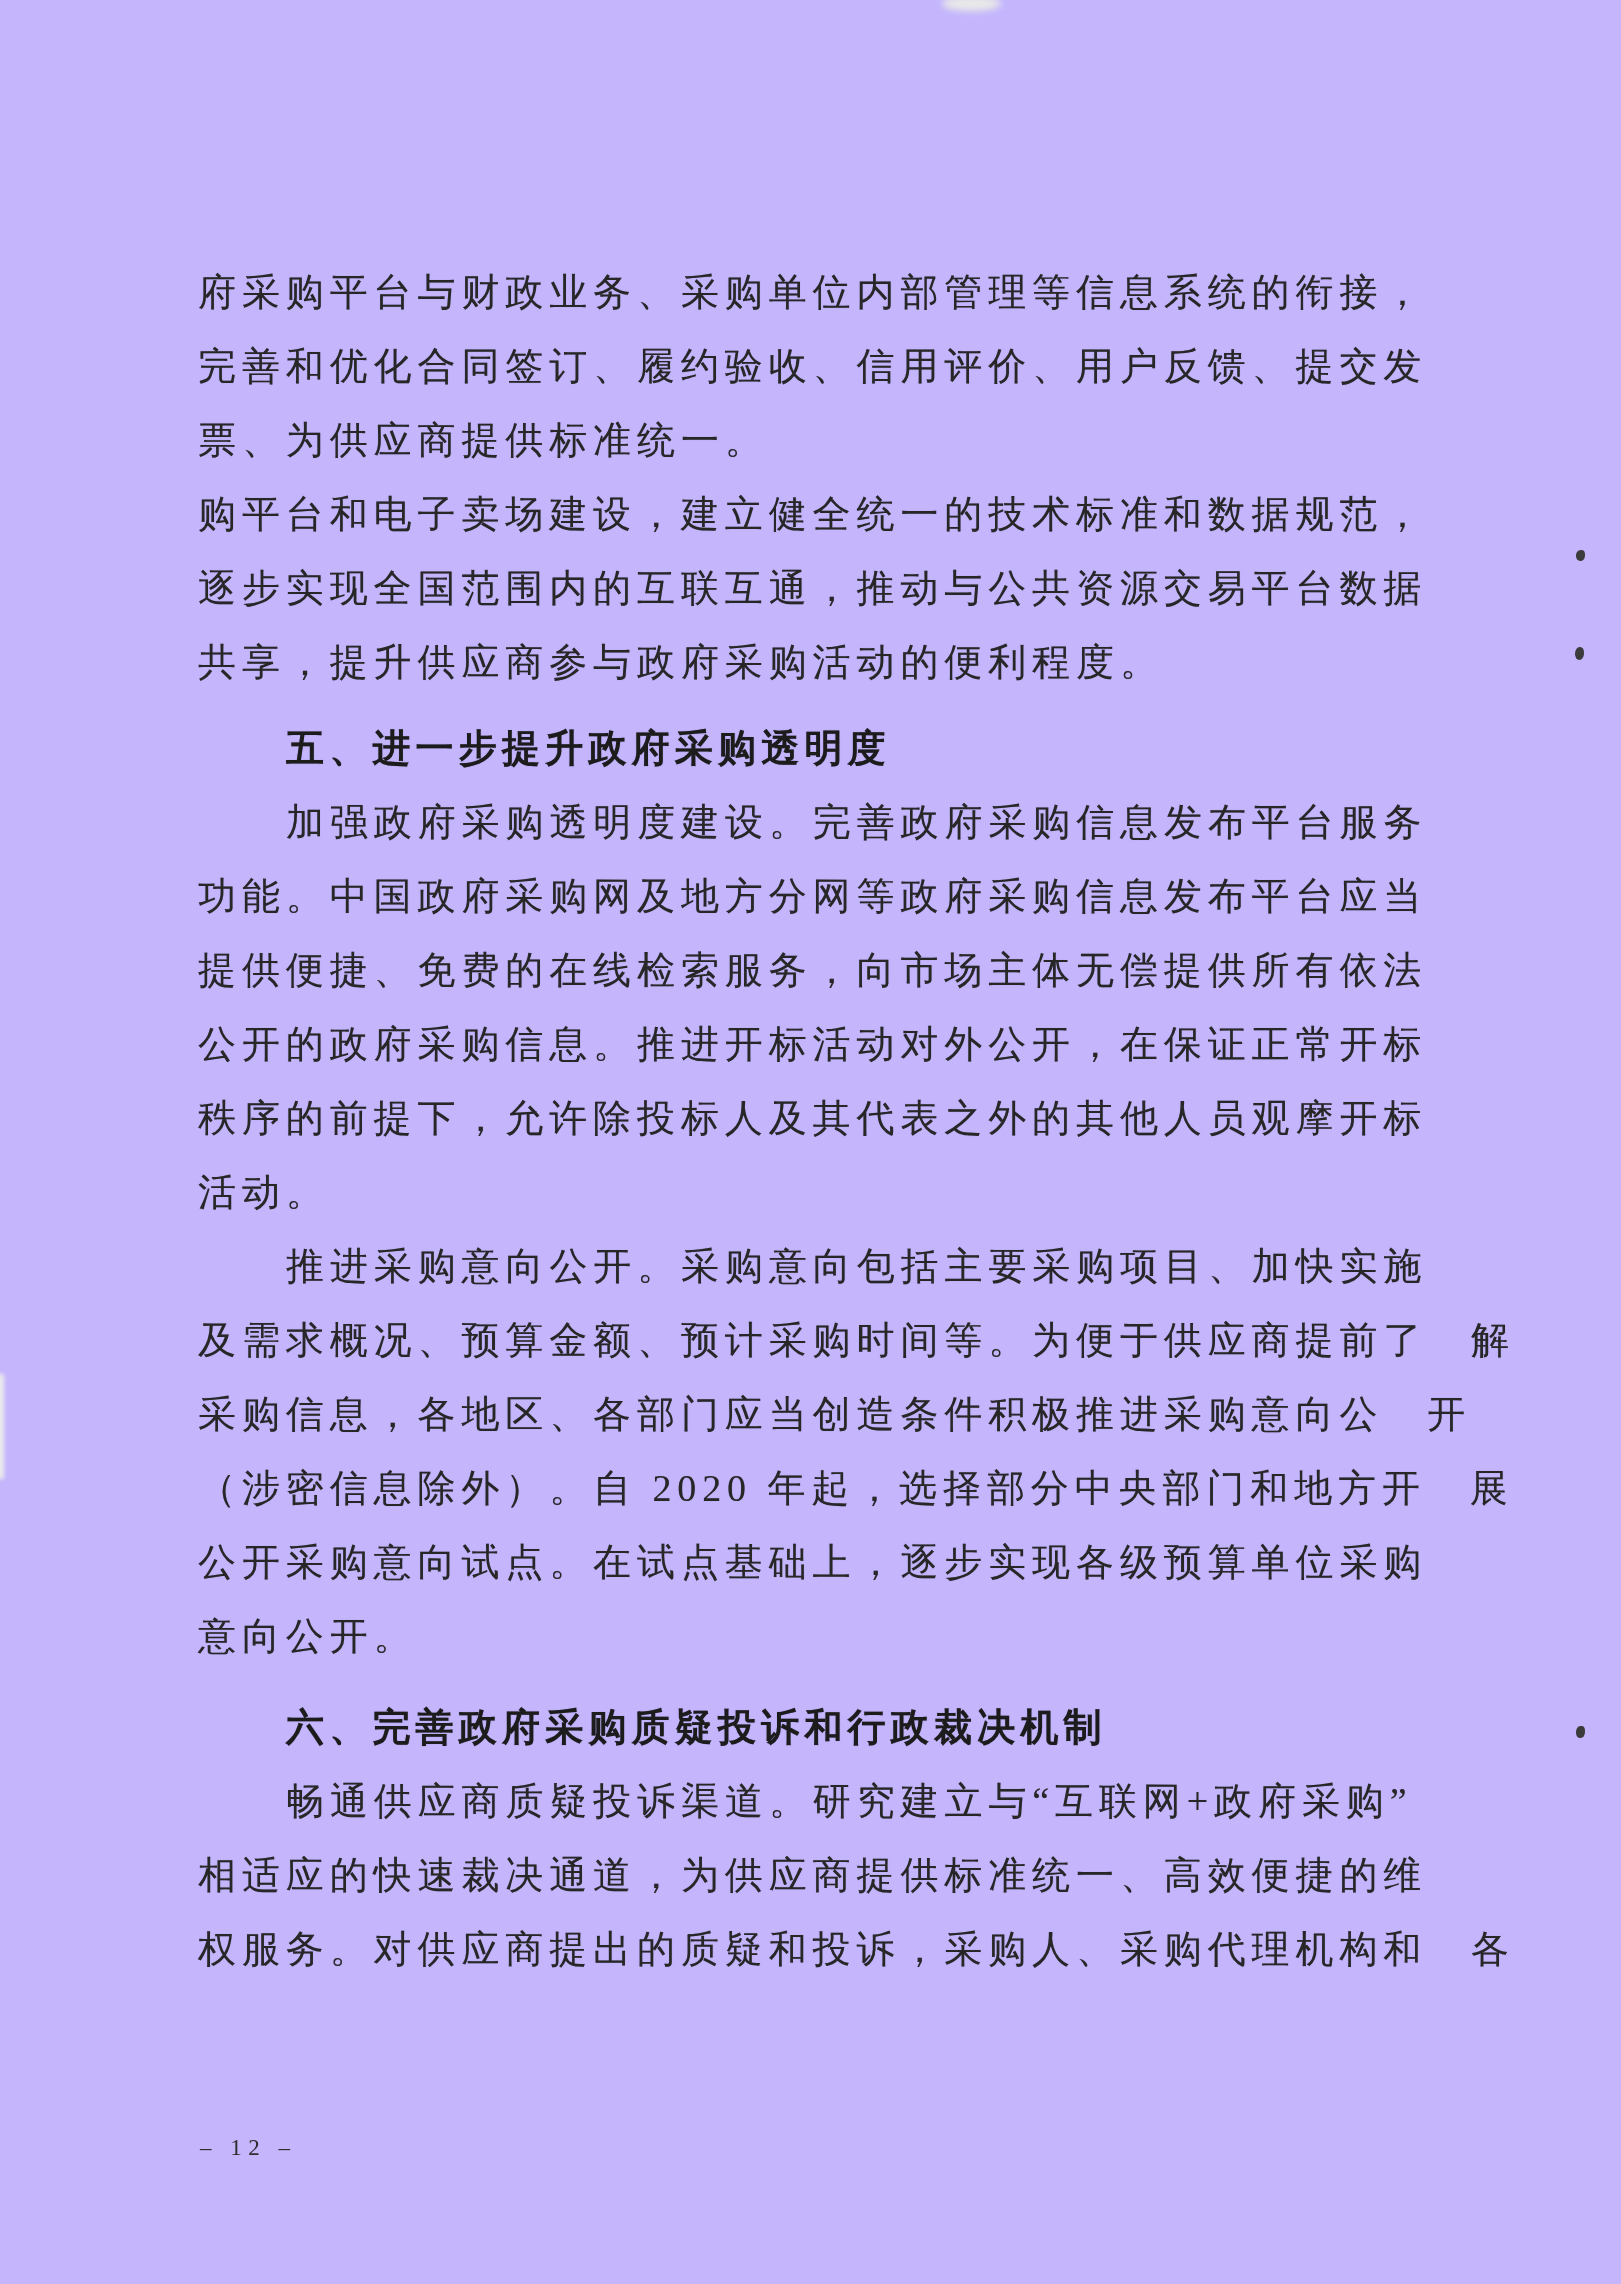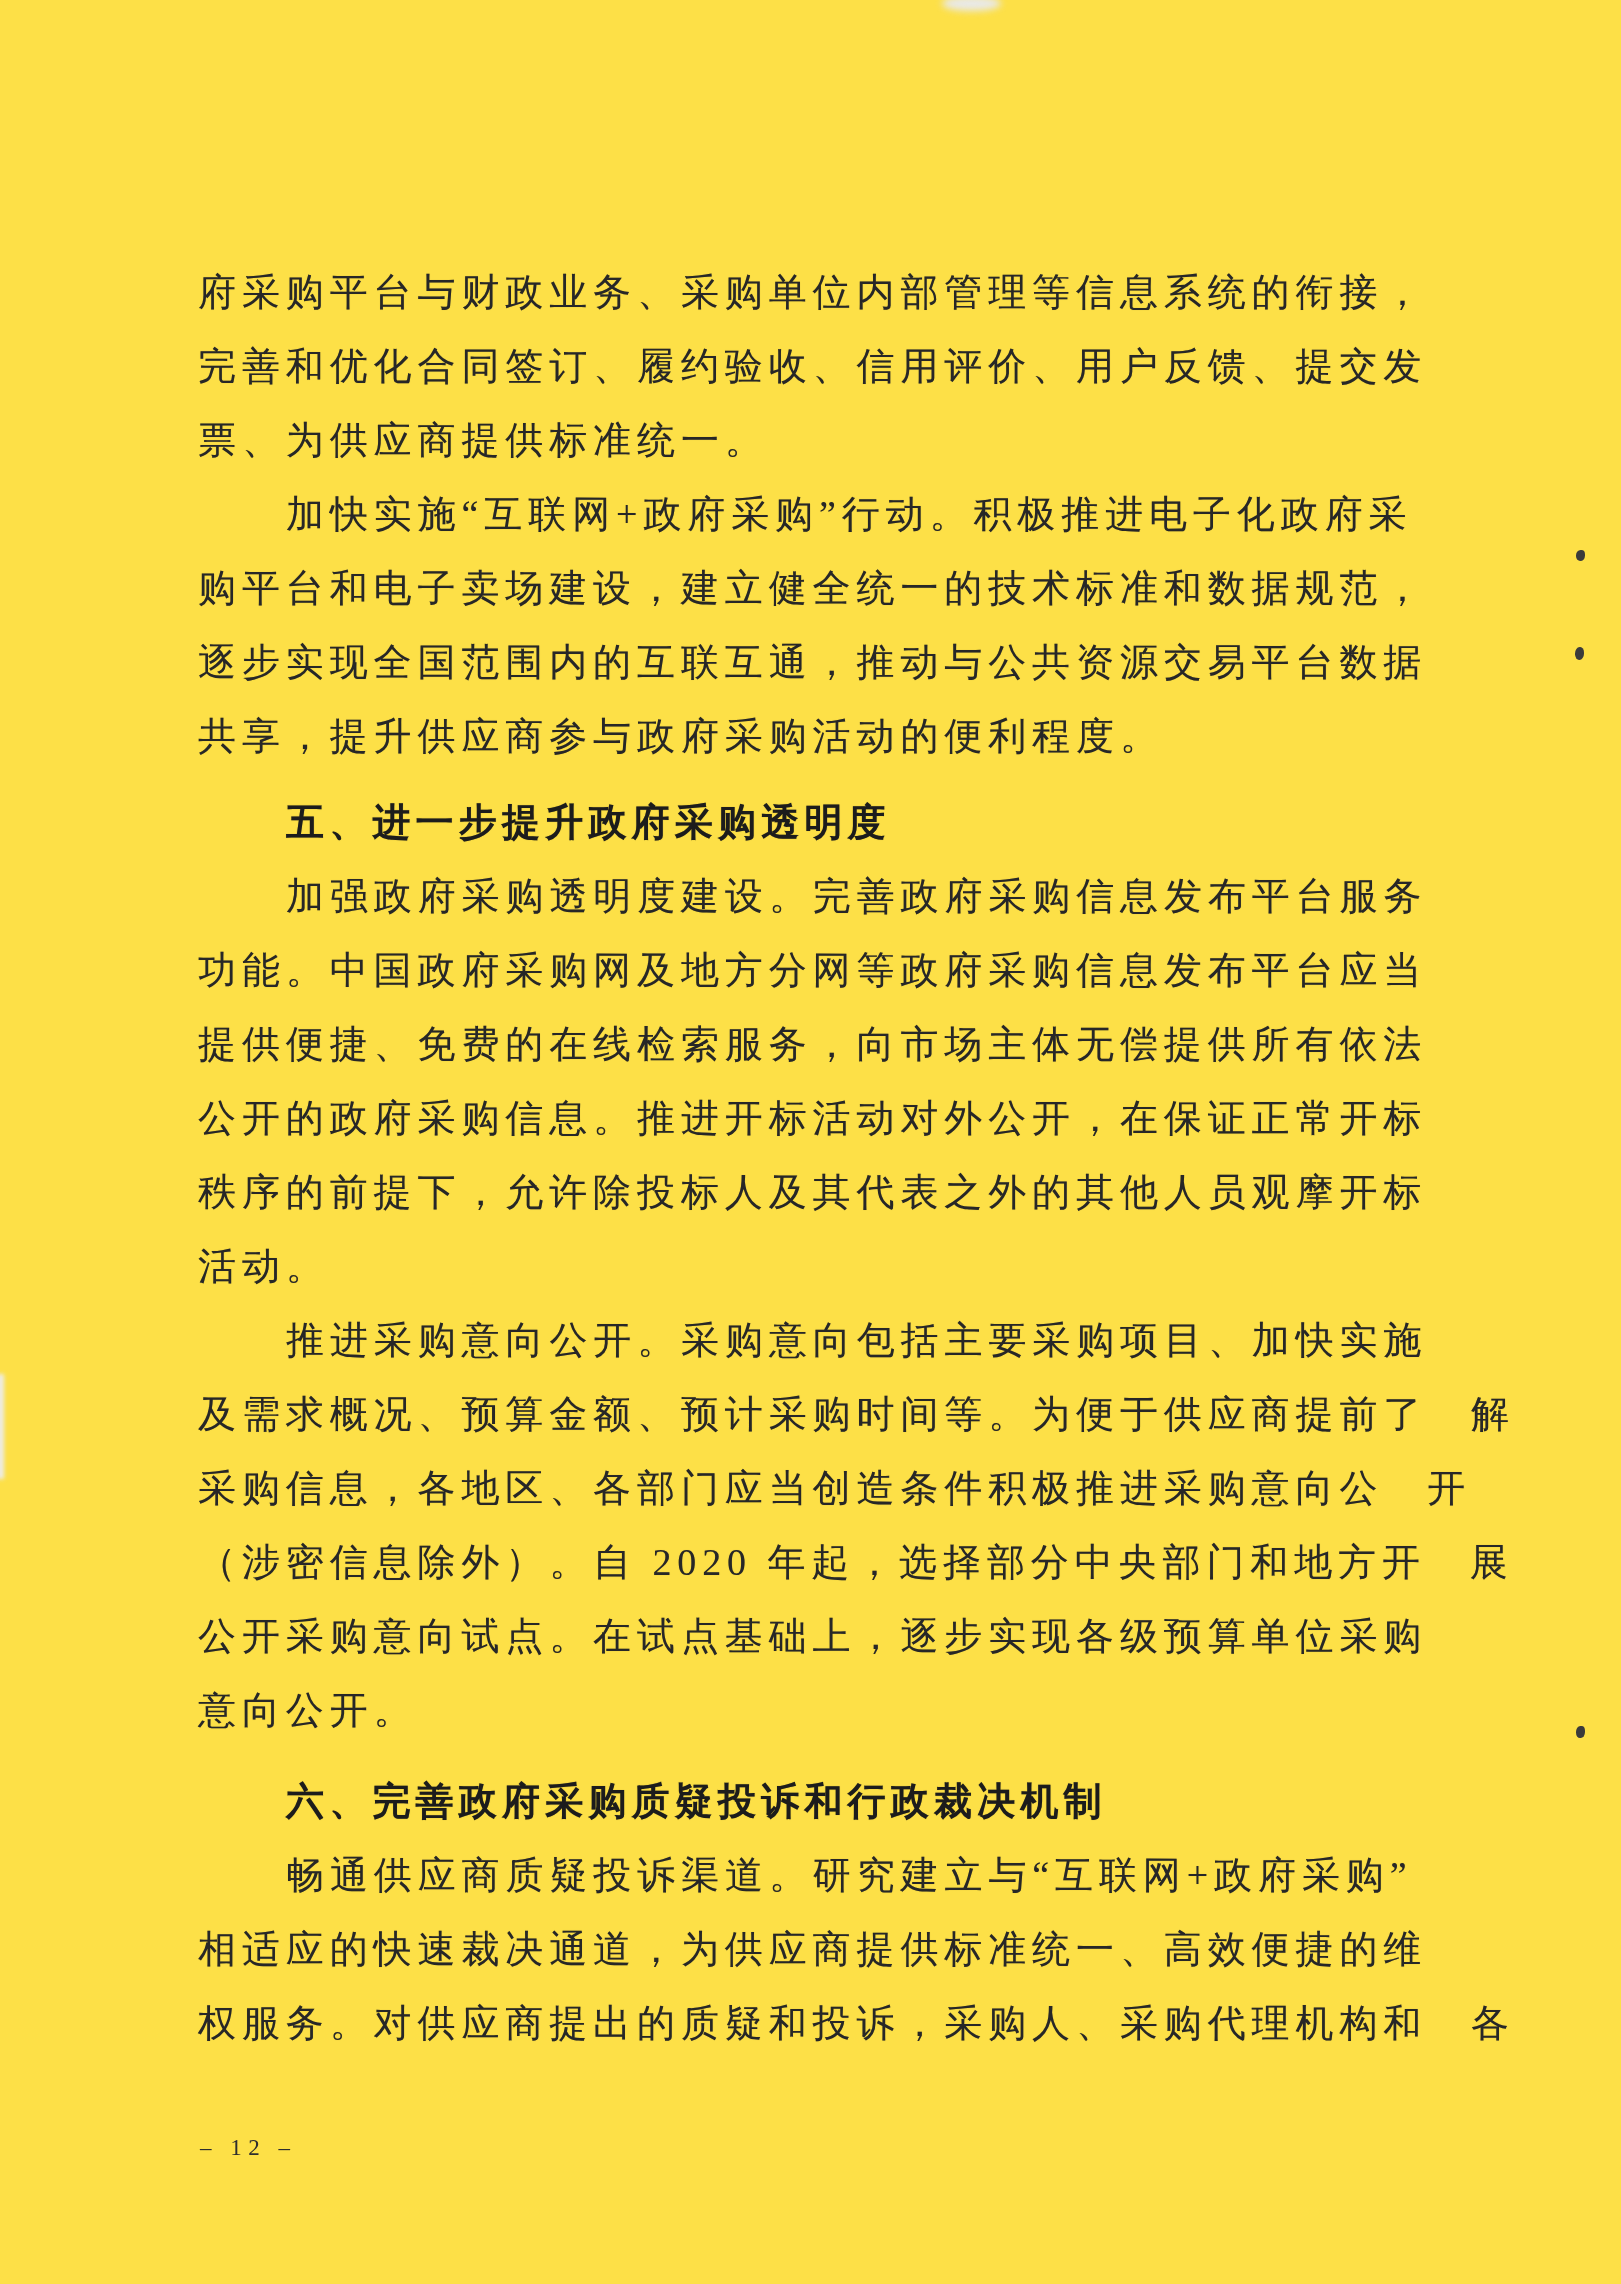--- a/index.html
+++ b/index.html
@@ -4,21 +4,21 @@
 <style>
   html, body {
     margin: 0;
     padding: 0;
     background: #ffffff;
   }
   .page {
     position: relative;
     width: 1622px;
     height: 2284px;
-    background: #fde047;
+    background: #c4b5fd;
     overflow: hidden;
   }
   .text-block {
     position: absolute;
     left: 198px;
     top: 255px;
     width: 1237px;
   }
   .line {
     font-family: "Liberation Serif", serif;
@@ -78,21 +78,20 @@
 
   <div class="smudge smudge-top"></div>
   <div class="smudge smudge-left"></div>
 
   <div class="text-block">
 
     <div class="line">府采购平台与财政业务、采购单位内部管理等信息系统的衔接，</div>
     <div class="line">完善和优化合同签订、履约验收、信用评价、用户反馈、提交发</div>
     <div class="line">票、为供应商提供标准统一。</div>
 
-    <div class="line indent">加快实施“互联网+政府采购”行动。积极推进电子化政府采</div>
     <div class="line">购平台和电子卖场建设，建立健全统一的技术标准和数据规范，</div>
     <div class="line">逐步实现全国范围内的互联互通，推动与公共资源交易平台数据</div>
     <div class="line">共享，提升供应商参与政府采购活动的便利程度。</div>
 
     <div class="line indent heading heading-1">五、进一步提升政府采购透明度</div>
 
     <div class="line indent">加强政府采购透明度建设。完善政府采购信息发布平台服务</div>
     <div class="line">功能。中国政府采购网及地方分网等政府采购信息发布平台应当</div>
     <div class="line">提供便捷、免费的在线检索服务，向市场主体无偿提供所有依法</div>
     <div class="line">公开的政府采购信息。推进开标活动对外公开，在保证正常开标</div>

